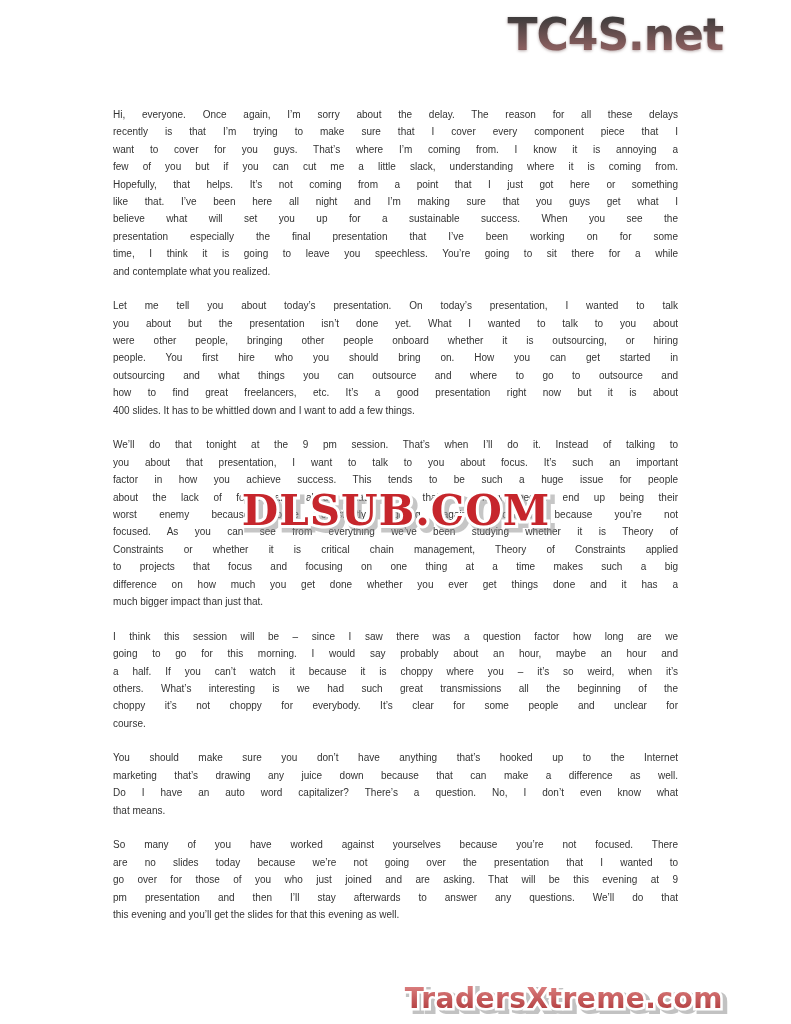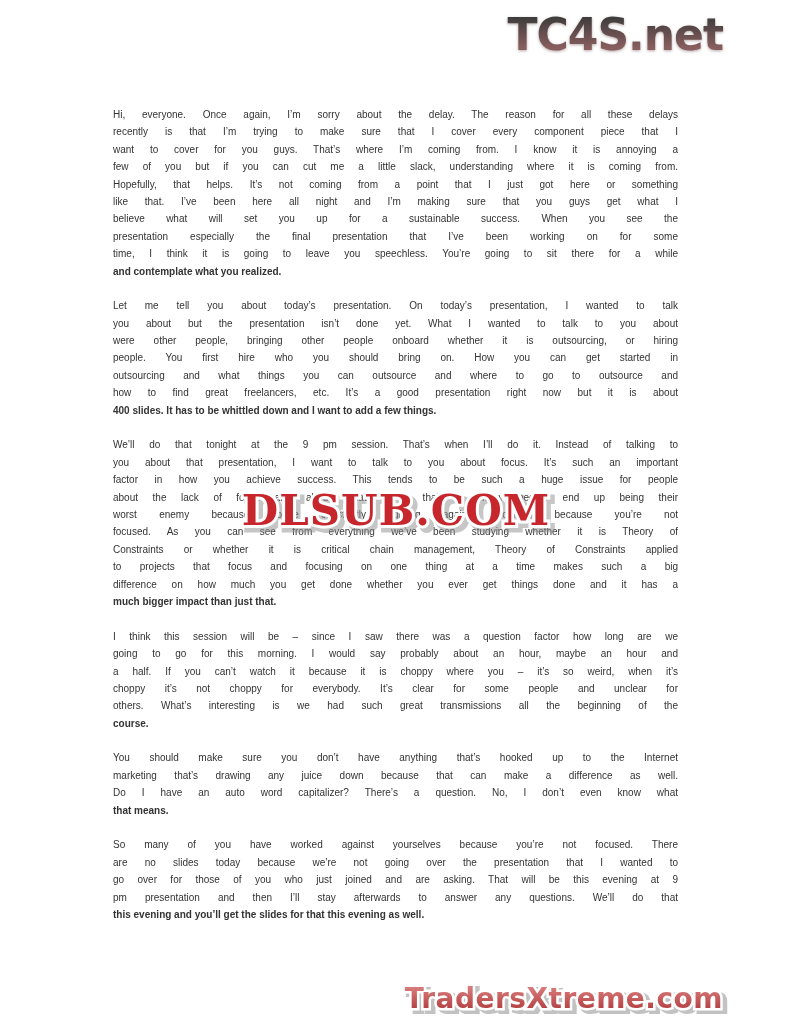--- a/index.html
+++ b/index.html
@@ -32,21 +32,21 @@
     font-size: 10px;
   }
   .paragraph { margin: 0 0 17.4px 0; }
   .line {
     line-height: 17.4px;
     height: 17.4px;
     overflow: hidden;
     text-align: justify;
     text-align-last: justify;
   }
-  .line.last { text-align-last: left; font-weight: bold; }
+  .line.last { text-align-last: left; }
 
   
   .watermark { position: absolute; left: 226px; top: 481px; }
   .wm {
     font-family: "DejaVu Serif", serif;
     font-weight: bold;
     font-size: 42px;
     letter-spacing: 1px;
   }
   .wm-shadow { fill: #8f8f8f; stroke: #8f8f8f; stroke-width: 7px; opacity: 0.5; }
@@ -110,22 +110,22 @@
         <div class="line">focused. As you can see from everything we’ve been studying whether it is Theory of</div>
         <div class="line">Constraints or whether it is critical chain management, Theory of Constraints applied</div>
         <div class="line">to projects that focus and focusing on one thing at a time makes such a big</div>
         <div class="line">difference on how much you get done whether you ever get things done and it has a</div>
         <div class="line last">much bigger impact than just that.</div>
       </div>
       <div class="paragraph">
         <div class="line">I think this session will be – since I saw there was a question factor how long are we</div>
         <div class="line">going to go for this morning. I would say probably about an hour, maybe an hour and</div>
         <div class="line">a half. If you can’t watch it because it is choppy where you – it’s so weird, when it’s</div>
+        <div class="line">others. What’s interesting is we had such great transmissions all the beginning of the</div>
         <div class="line">choppy it’s not choppy for everybody. It’s clear for some people and unclear for</div>
-        <div class="line">others. What’s interesting is we had such great transmissions all the beginning of the</div>
         <div class="line last">course.</div>
       </div>
       <div class="paragraph">
         <div class="line">You should make sure you don’t have anything that’s hooked up to the Internet</div>
         <div class="line">marketing that’s drawing any juice down because that can make a difference as well.</div>
         <div class="line">Do I have an auto word capitalizer? There’s a question. No, I don’t even know what</div>
         <div class="line last">that means.</div>
       </div>
       <div class="paragraph">
         <div class="line">So many of you have worked against yourselves because you’re not focused. There</div>

